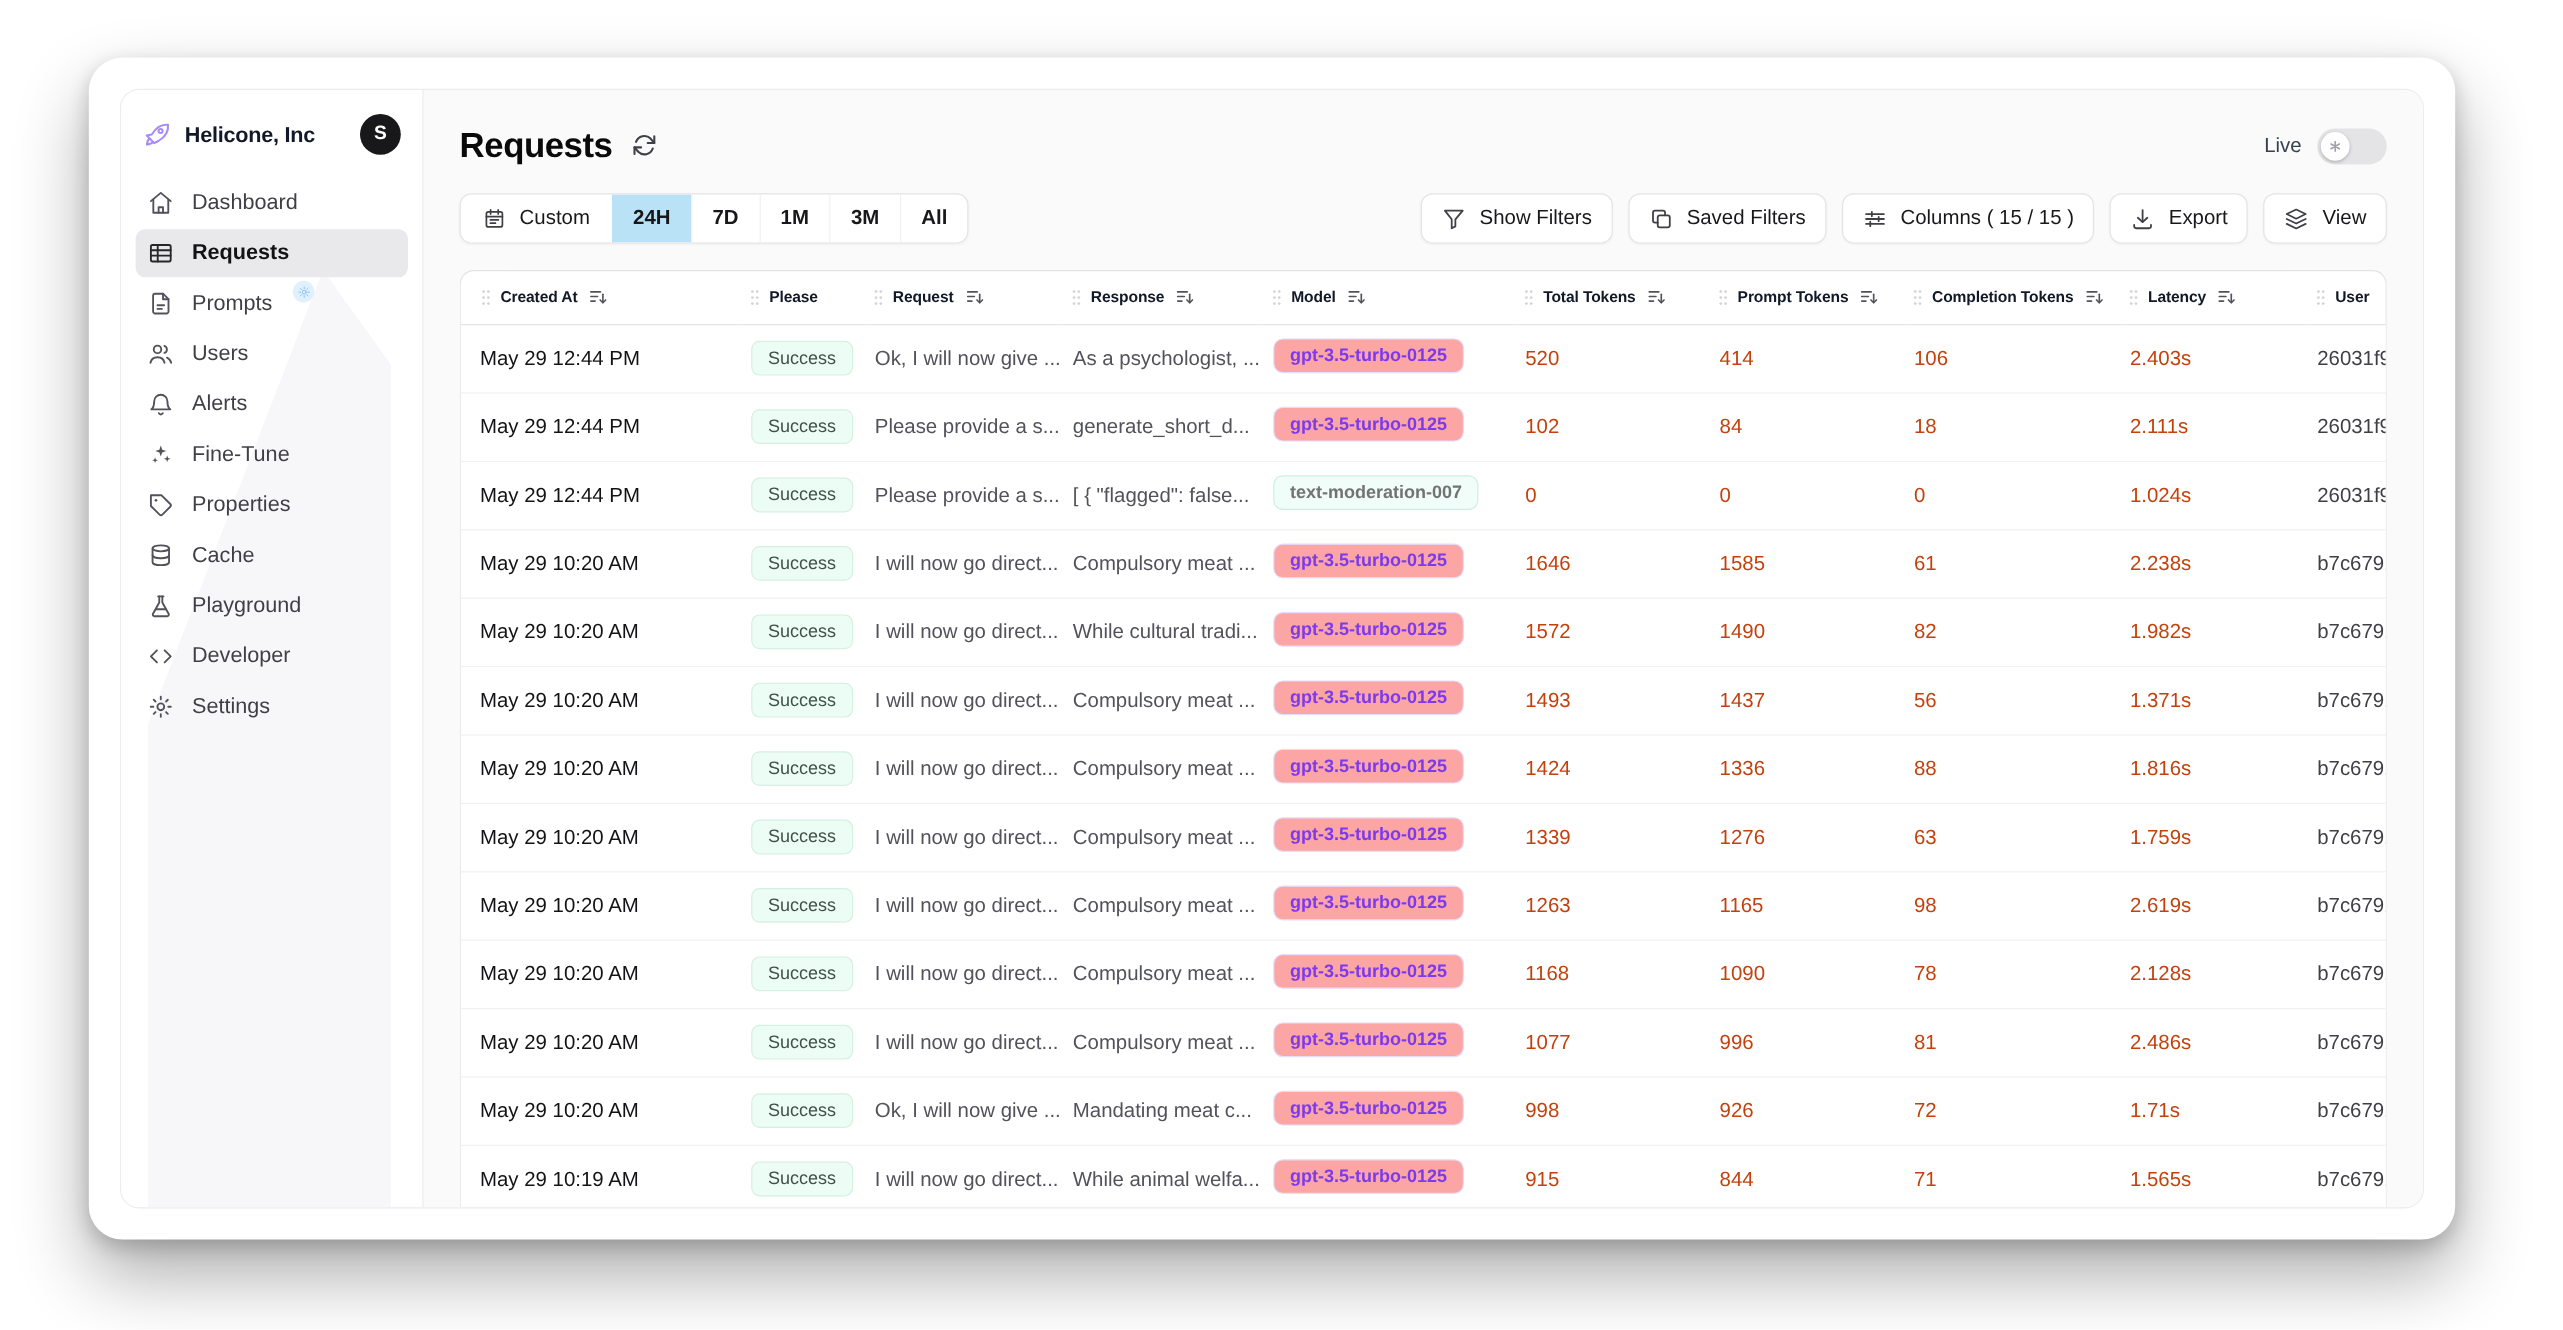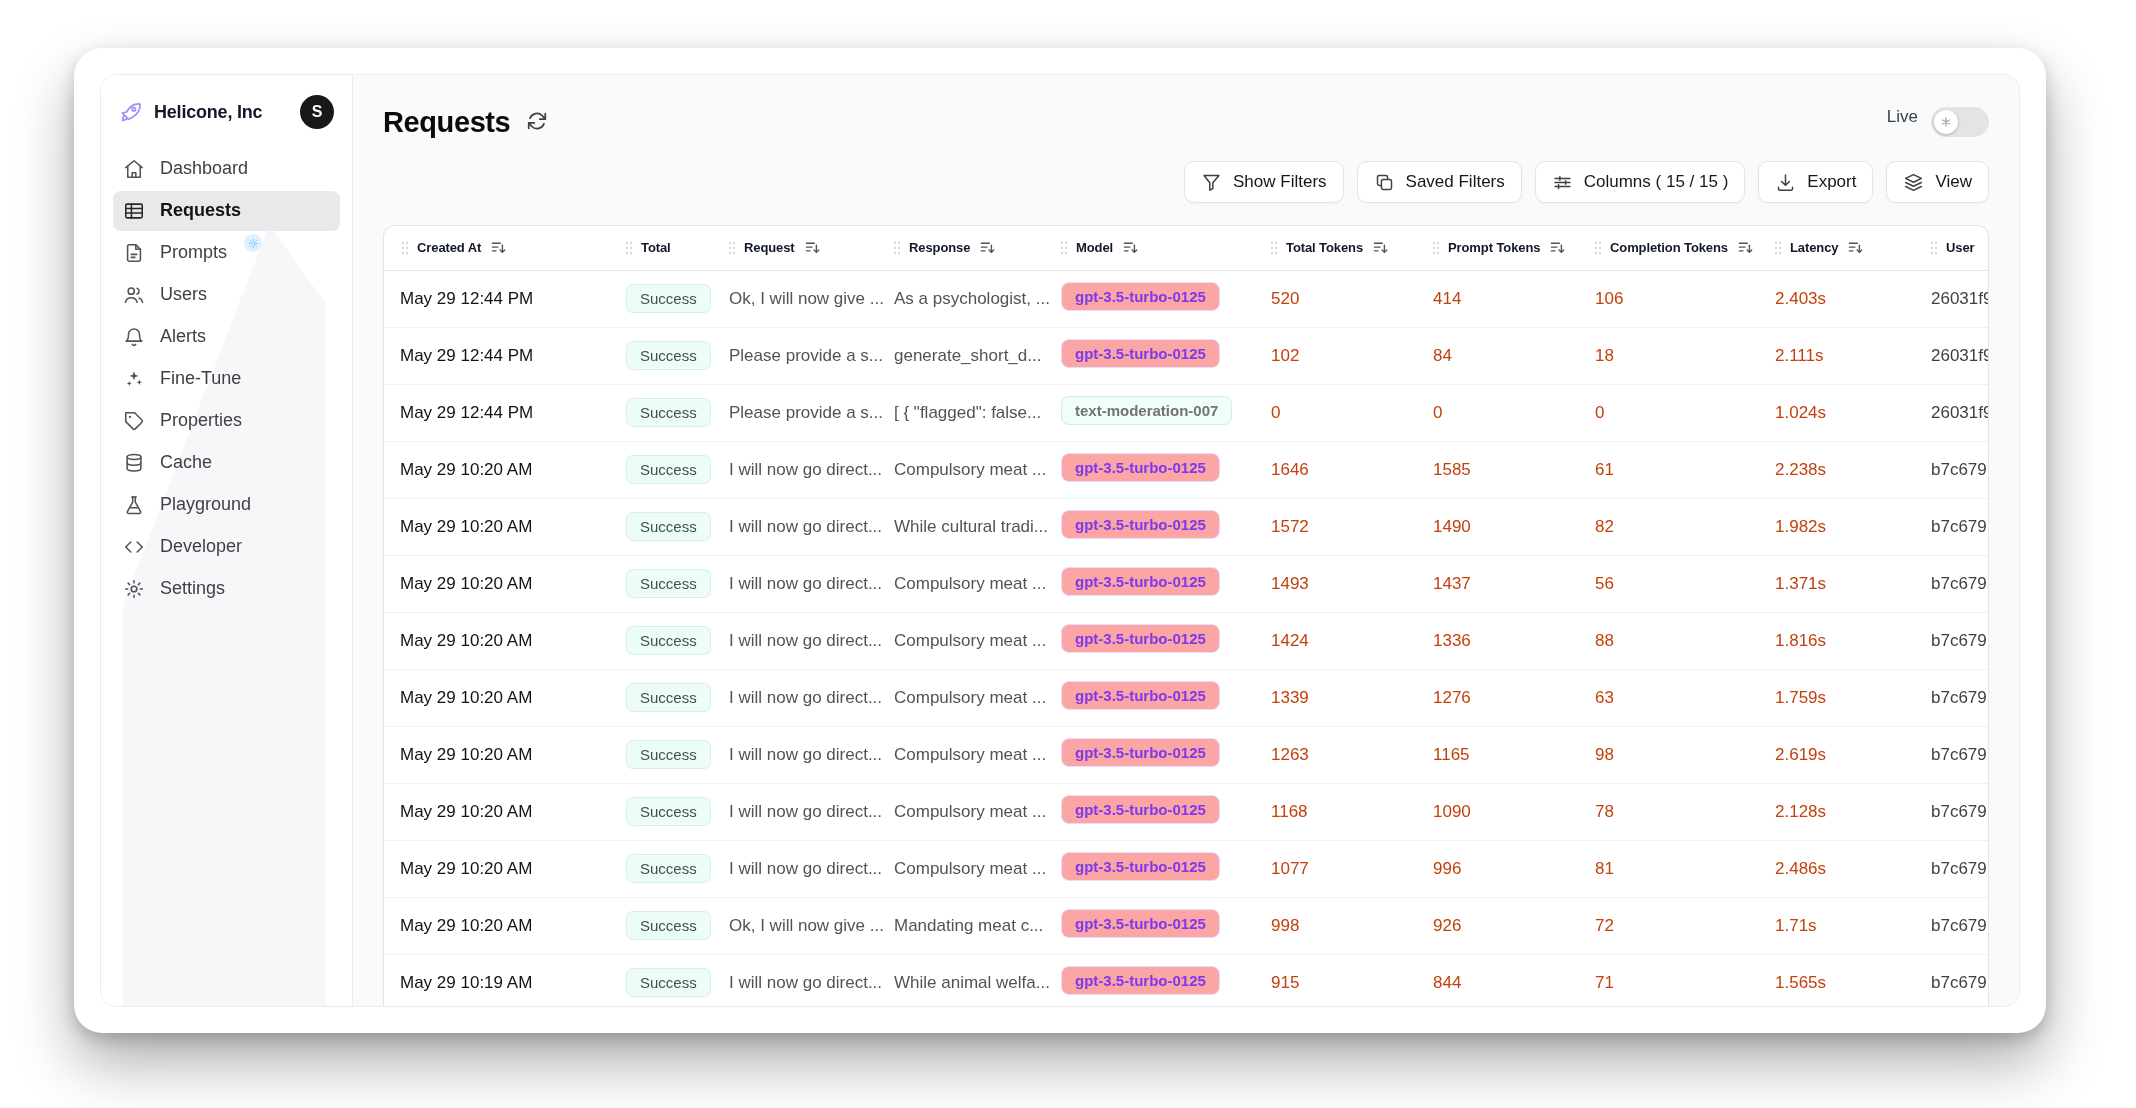--- a/index.html
+++ b/index.html
@@ -49,21 +49,21 @@
     width:18px; height:18px; border-radius:50%; background:#e0f0fe; margin-left:2px; margin-top:-8px;
     display:flex; align-items:center; justify-content:center; color:#7cc0ee;
   }
   .pbadge svg { width:11px; height:11px; }
   
   .main { flex:1; background:#fafafa; padding:24px 30px 0 30px; display:flex; flex-direction:column; overflow:hidden; }
   .title-row { display:flex; align-items:center; gap:16px; height:46px; flex:none; }
   .page-title { font-size:29px; font-weight:700; color:#0a0a0a; letter-spacing:-.4px; }
   .refresh-btn { width:24px; height:24px; color:#3f3f46; cursor:pointer; display:flex; }
   .refresh-btn svg { width:22px; height:22px; }
-  .live-wrap { margin-left:auto; display:flex; gap:13px; }
+  .live-wrap { margin-left:auto; display:flex; align-items:center; gap:13px; }
   .live-label { font-size:17px; font-weight:500; color:#374151; }
   .toggle { width:58px; height:30px; border-radius:15px; background:#e4e4e7; position:relative; cursor:pointer; }
   .knob {
     position:absolute; left:3px; top:3px; width:24px; height:24px; border-radius:50%;
     background:#fff; box-shadow:0 1px 3px rgba(0,0,0,.25); color:#a1a1aa;
     display:flex; align-items:center; justify-content:center;
   }
   .knob svg { width:12px; height:12px; }
   
   .toolbar-row { margin-top:16px; display:flex; align-items:center; flex:none; }
@@ -279,20 +279,36 @@
             <span class="knob">
               <svg viewBox="0 0 24 24" fill="none" stroke="currentColor" stroke-width="2.6" stroke-linecap="round">
                 <path d="M12 4v16M5 8l14 8M19 8 5 16"></path>
               </svg>
             </span>
           </span>
         </span>
       </div>
 
       <div class="toolbar-row">
+        <div class="seg">
+          <span class="seg-custom">
+            <svg viewBox="0 0 24 24" fill="none" stroke="currentColor" stroke-width="1.7" stroke-linecap="round" stroke-linejoin="round">
+              <rect x="4" y="5.5" width="16" height="15" rx="2"></rect>
+                <path d="M4 10.2h16M8.2 3.5v4M15.8 3.5v4M8 13.5h8M8 16.8h5"></path>
+            </svg>
+            <span>Custom</span>
+          </span>
+          <span id="seg-items" style="display:flex">
+              <span class="seg-item active">24H</span>
+              <span class="seg-item">7D</span>
+              <span class="seg-item">1M</span>
+              <span class="seg-item">3M</span>
+              <span class="seg-item">All</span>
+            </span>
+        </div>
         <div class="toolbar-right" id="toolbar-right">
             <button class="tbtn">
               <span class="bicon">
                 <svg viewBox="0 0 24 24" fill="none" stroke="currentColor" stroke-width="1.7" stroke-linecap="round" stroke-linejoin="round">
                   <path d="M3.5 4h17l-7 8.3V19l-3.5 1.8v-8.5z"></path>
                 </svg>
               </span>
               <span>Show Filters</span>
             </button>
             <button class="tbtn">
@@ -379,21 +395,21 @@
                     <span class="drag-dots">
                       <svg viewBox="0 0 10 16" fill="currentColor">
                         <circle cx="3" cy="3" r="1.15"></circle>
                         <circle cx="7" cy="3" r="1.15"></circle>
                         <circle cx="3" cy="8" r="1.15"></circle>
                         <circle cx="7" cy="8" r="1.15"></circle>
                         <circle cx="3" cy="13" r="1.15"></circle>
                         <circle cx="7" cy="13" r="1.15"></circle>
                       </svg>
                     </span>
-                    <span class="th-label">Total</span>
+                    <span class="th-label">Please</span>
                   </span>
                 </th>
                 <th>
                   <span class="th-inner">
                     <span class="drag-dots">
                       <svg viewBox="0 0 10 16" fill="currentColor">
                         <circle cx="3" cy="3" r="1.15"></circle>
                         <circle cx="7" cy="3" r="1.15"></circle>
                         <circle cx="3" cy="8" r="1.15"></circle>
                         <circle cx="7" cy="8" r="1.15"></circle>

